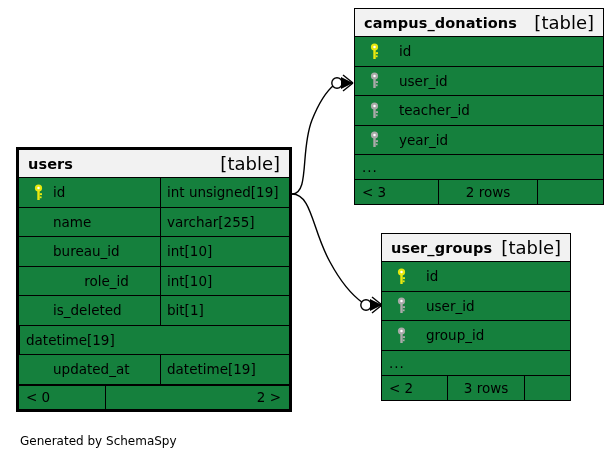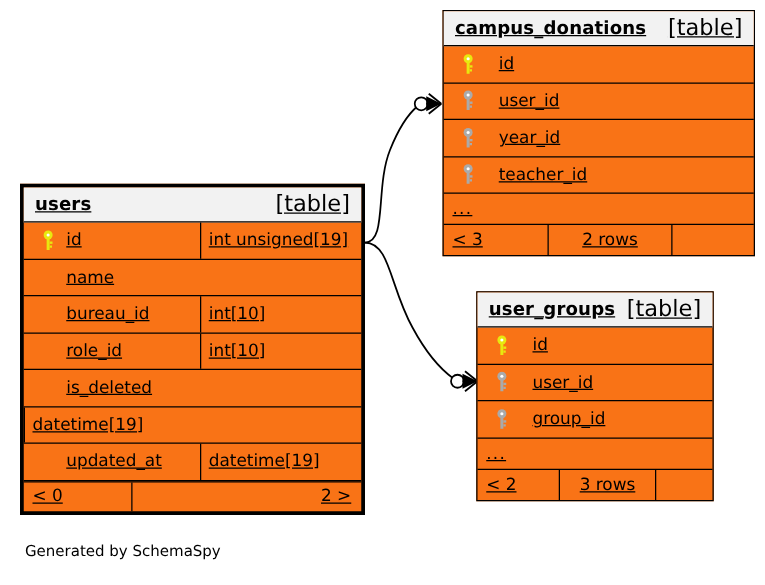--- a/index.html
+++ b/index.html
@@ -28,24 +28,23 @@
     position: absolute;
     left: 0; top: 0;
     width: 612px;
     height: 468px;
     pointer-events: none;
   }
 
   
   .table-box {
     position: absolute;
-    background: #f97316;
+    background: #15803d;
     box-sizing: border-box;
     border: 1px solid #000000;
-    text-decoration: underline;
   }
   .table-box.emphasized {
     border: 3px solid #000000;
   }
 
   .table-title {
     display: flex;
     align-items: center;
     justify-content: space-between;
     background: #f2f2f2;
@@ -199,43 +198,45 @@
         <span class="col-label">id</span>
       </div>
       <div class="col-type">int unsigned[19]</div>
     </div>
 
     <div class="col-row">
       <div class="col-name" style="width:141px;">
         <span class="key-slot"></span>
         <span class="col-label">name</span>
       </div>
+      <div class="col-type">varchar[255]</div>
     </div>
 
     <div class="col-row">
       <div class="col-name" style="width:141px;">
         <span class="key-slot"></span>
         <span class="col-label">bureau_id</span>
       </div>
       <div class="col-type">int[10]</div>
     </div>
 
     <div class="col-row">
-      <div class="col-name" style="width:141px;">
+      <div class="col-name" style="width:141px;justify-content:center;">
         <span class="key-slot"></span>
         <span class="col-label">role_id</span>
       </div>
       <div class="col-type">int[10]</div>
     </div>
 
     <div class="col-row">
       <div class="col-name" style="width:141px;">
         <span class="key-slot"></span>
         <span class="col-label">is_deleted</span>
       </div>
+      <div class="col-type">bit[1]</div>
     </div>
 
     <div class="col-row">
       <div class="col-type">datetime[19]</div>
     </div>
 
     <div class="col-row">
       <div class="col-name" style="width:141px;">
         <span class="key-slot"></span>
         <span class="col-label">updated_at</span>
@@ -290,36 +291,36 @@
       <div class="col-name" style="flex:1;">
         <span class="key-slot">
           <svg class="key-icon" width="11" height="17" viewBox="0 0 11 17">
             <circle cx="5.5" cy="4" r="3.6" fill="#aaaaaa"></circle>
             <circle cx="5.5" cy="4" r="1.25" fill="#ffffff"></circle>
             <rect x="4.3" y="6.4" width="2.4" height="9.6" fill="#aaaaaa"></rect>
             <rect x="6.7" y="9.2" width="2.3" height="1.9" fill="#aaaaaa"></rect>
             <rect x="6.7" y="12.4" width="1.9" height="1.8" fill="#aaaaaa"></rect>
           </svg>
         </span>
+        <span class="col-label" style="margin-left:14px;">teacher_id</span>
+      </div>
+    </div>
+
+    <div class="col-row">
+      <div class="col-name" style="flex:1;">
+        <span class="key-slot">
+          <svg class="key-icon" width="11" height="17" viewBox="0 0 11 17">
+            <circle cx="5.5" cy="4" r="3.6" fill="#aaaaaa"></circle>
+            <circle cx="5.5" cy="4" r="1.25" fill="#ffffff"></circle>
+            <rect x="4.3" y="6.4" width="2.4" height="9.6" fill="#aaaaaa"></rect>
+            <rect x="6.7" y="9.2" width="2.3" height="1.9" fill="#aaaaaa"></rect>
+            <rect x="6.7" y="12.4" width="1.9" height="1.8" fill="#aaaaaa"></rect>
+          </svg>
+        </span>
         <span class="col-label" style="margin-left:14px;">year_id</span>
-      </div>
-    </div>
-
-    <div class="col-row">
-      <div class="col-name" style="flex:1;">
-        <span class="key-slot">
-          <svg class="key-icon" width="11" height="17" viewBox="0 0 11 17">
-            <circle cx="5.5" cy="4" r="3.6" fill="#aaaaaa"></circle>
-            <circle cx="5.5" cy="4" r="1.25" fill="#ffffff"></circle>
-            <rect x="4.3" y="6.4" width="2.4" height="9.6" fill="#aaaaaa"></rect>
-            <rect x="6.7" y="9.2" width="2.3" height="1.9" fill="#aaaaaa"></rect>
-            <rect x="6.7" y="12.4" width="1.9" height="1.8" fill="#aaaaaa"></rect>
-          </svg>
-        </span>
-        <span class="col-label" style="margin-left:14px;">teacher_id</span>
       </div>
     </div>
 
     <div class="ellipsis-row">...</div>
 
     <div class="table-footer">
       <div class="foot-cell foot-left" style="width:84px;">&lt; 3</div>
       <div class="foot-cell foot-mid" style="width:99px;">2 rows</div>
       <div class="foot-cell foot-right" style="flex:1;"></div>
     </div>

